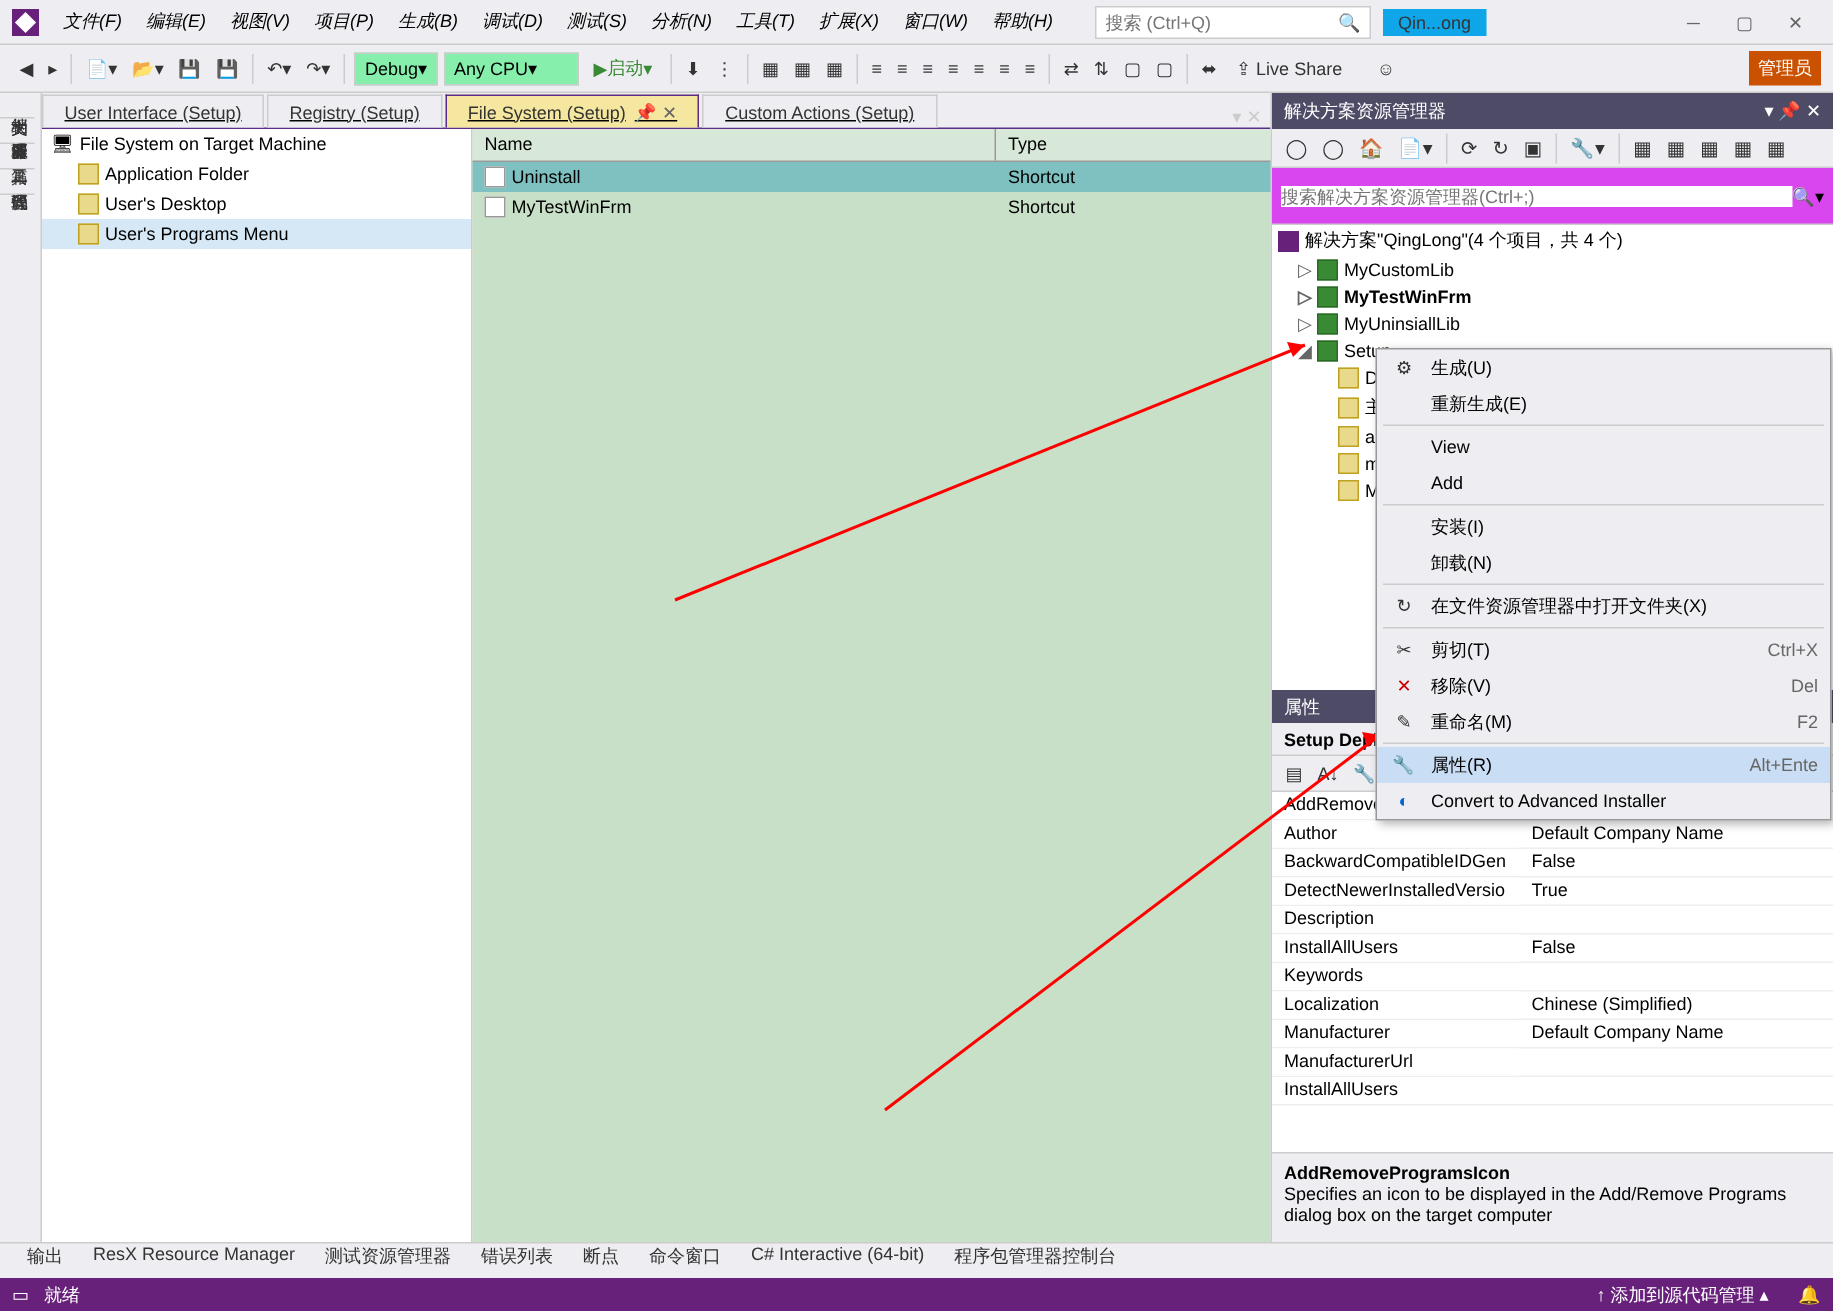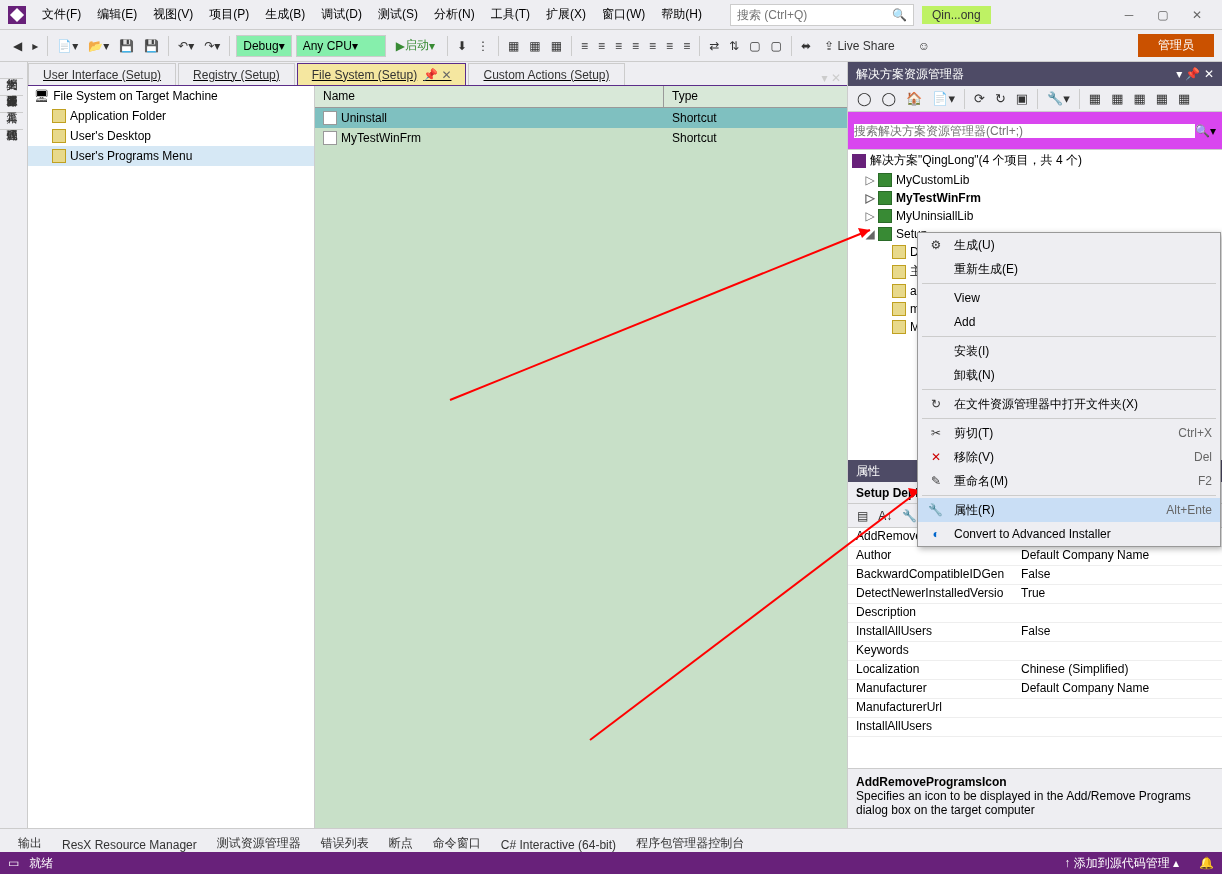--- a/index.html
+++ b/index.html
@@ -1,31 +1,31 @@
 <!DOCTYPE html>
 <html><head>
 <meta charset="utf-8">
 <style>
 *{margin:0;padding:0;box-sizing:border-box;font-family:"Microsoft YaHei","Segoe UI",sans-serif;font-size:12px;}
 body{width:1222px;height:874px;background:#eeeef2;overflow:hidden;position:relative;}
 .titlebar{height:30px;background:#eeeef2;display:flex;align-items:center;padding:0 8px;border-bottom:1px solid #ccc;}
 .vs-logo{width:18px;height:18px;background:#68217a;margin-right:8px;position:relative;}
 .vs-logo::after{content:"";position:absolute;width:10px;height:10px;background:#fff;transform:rotate(45deg);top:4px;left:4px;}
-.menu-item{padding:4px 8px;cursor:pointer;}
+.menu-item{padding:4px 8px;cursor:pointer;font-style:italic;}
 .search-box{margin-left:20px;width:184px;height:22px;border:1px solid #ccc;background:#fff;padding:0 6px;display:flex;align-items:center;justify-content:space-between;}
 .search-box input{border:none;outline:none;width:160px;color:#999;}
-.user-badge{margin-left:8px;padding:2px 10px;background:#bef264;color:#333;}
+.user-badge{margin-left:8px;padding:2px 10px;background:#0ea5e9;color:#333;}
 .win-btns{margin-left:auto;display:flex;}
 .win-btn{width:34px;height:22px;display:flex;align-items:center;justify-content:center;cursor:pointer;color:#666;}
 .toolbar{height:32px;background:#eeeef2;display:flex;align-items:center;padding:0 8px;border-bottom:1px solid #ccc;}
 .tb-btn{padding:2px 4px;margin:0 1px;cursor:pointer;color:#333;display:flex;align-items:center;}
 .tb-sep{width:1px;height:20px;background:#ccc;margin:0 4px;}
 .combo{height:22px;border:1px solid #ccc;background:#86efac;padding:0 6px;display:flex;align-items:center;margin:0 2px;}
 .play-btn{color:#388a34;padding:0 8px;display:flex;align-items:center;}
-.admin-badge{margin-left:auto;padding:3px 20px;background:#ca5100;color:#fff;}
+.admin-badge{margin-left:auto;padding:3px 6px;background:#ca5100;color:#fff;}
 .live-share{margin-right:10px;color:#333;padding:0 8px;}
 .main-area{display:flex;height:calc(100% - 30px - 32px - 24px - 22px);}
 .left-sidebar{width:28px;background:#eeeef2;border-right:1px solid #ccc;}
 .vert-tab{writing-mode:vertical-lr;padding:8px 4px;font-size:11px;color:#333;cursor:pointer;border-bottom:1px solid #ccc;}
 .editor-area{flex:1;display:flex;flex-direction:column;}
 .doc-tabs{height:24px;background:#eeeef2;display:flex;align-items:flex-end;border-bottom:1px solid #5b2d89;}
 .doc-tab{height:22px;padding:0 14px;background:#eeeef2;border:1px solid #ccc;border-bottom:none;margin-right:2px;display:flex;align-items:center;cursor:pointer;color:#333;}
 .doc-tab.active{background:#f5e7a0;border-color:#5b2d89;}
 .doc-tab .pin{margin-left:6px;color:#666;}
 .doc-content{flex:1;display:flex;background:#eee;}
@@ -58,21 +58,21 @@
 .sln-row.bold{font-weight:bold;}
 .props-header{height:22px;background:#4e4b66;color:#fff;padding:0 8px;display:flex;align-items:center;}
 .props-sub{height:22px;background:#eeeef2;padding:0 8px;display:flex;align-items:center;border-bottom:1px solid #ccc;}
 .props-tb{height:24px;background:#eeeef2;border-bottom:1px solid #ccc;display:flex;align-items:center;padding:0 4px;}
 .props-grid{flex:1;background:#fff;overflow:auto;}
 .prop-row{display:flex;height:19px;border-bottom:1px solid #eee;}
 .prop-name{width:165px;padding:1px 8px;background:#fff;}
 .prop-val{flex:1;padding:1px 8px;}
 .prop-desc{height:60px;background:#eeeef2;border-top:1px solid #ccc;padding:6px 8px;}
 .prop-desc .title{font-weight:bold;}
-.bottom-tabs{height:24px;background:#eeeef2;border-top:1px solid #ccc;display:flex;align-items:flex-end;padding:0 8px;}
+.bottom-tabs{height:24px;background:#eeeef2;border-top:1px solid #ccc;display:flex;align-items:flex-start;padding:0 8px;}
 .bottom-tab{padding:0 10px;cursor:pointer;color:#333;}
 .statusbar{height:22px;background:#68217a;color:#fff;display:flex;align-items:center;padding:0 8px;}
 .context-menu{position:absolute;top:232px;left:917px;width:304px;background:#eeeef2;border:1px solid #999;box-shadow:2px 2px 6px rgba(0,0,0,0.3);z-index:100;}
 .ctx-item{height:24px;display:flex;align-items:center;padding:0 8px;cursor:pointer;}
 .ctx-item:hover,.ctx-item.hover{background:#c9def5;}
 .ctx-icon{width:20px;text-align:center;margin-right:8px;}
 .ctx-label{flex:1;}
 .ctx-short{color:#666;}
 .ctx-sep{height:1px;background:#ccc;margin:2px 4px;}
 svg.arrow{position:absolute;pointer-events:none;z-index:50;}

